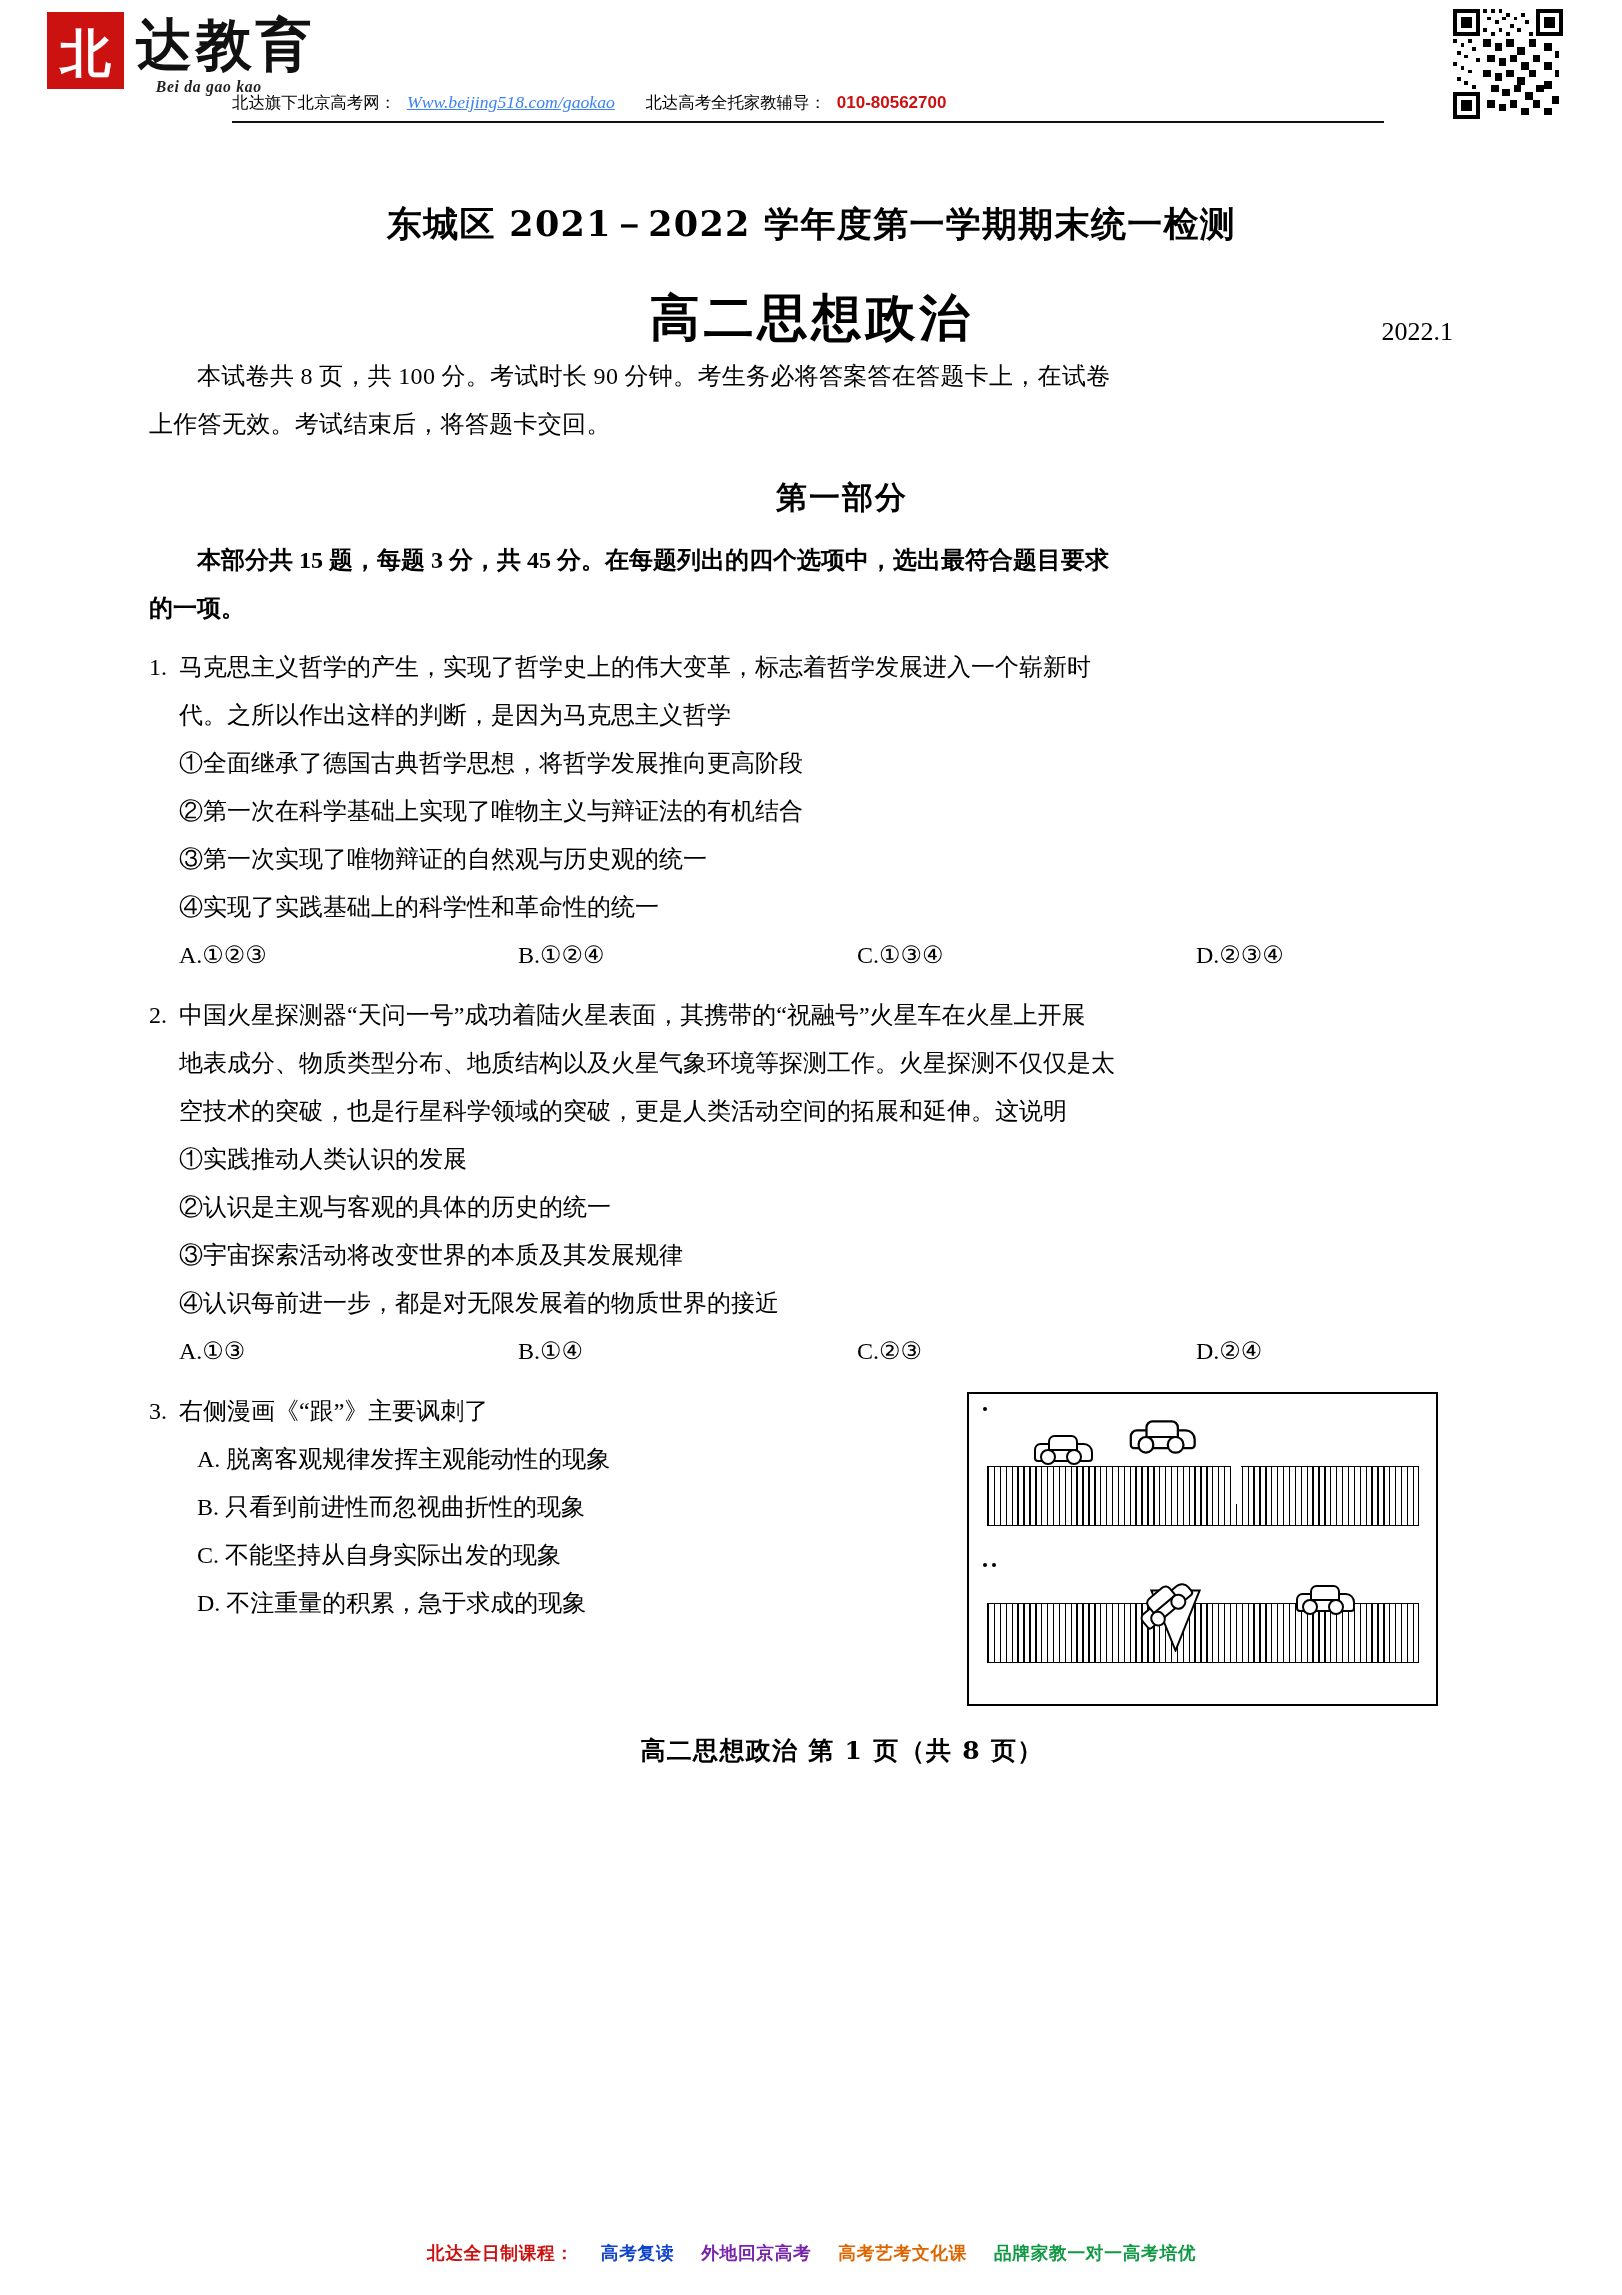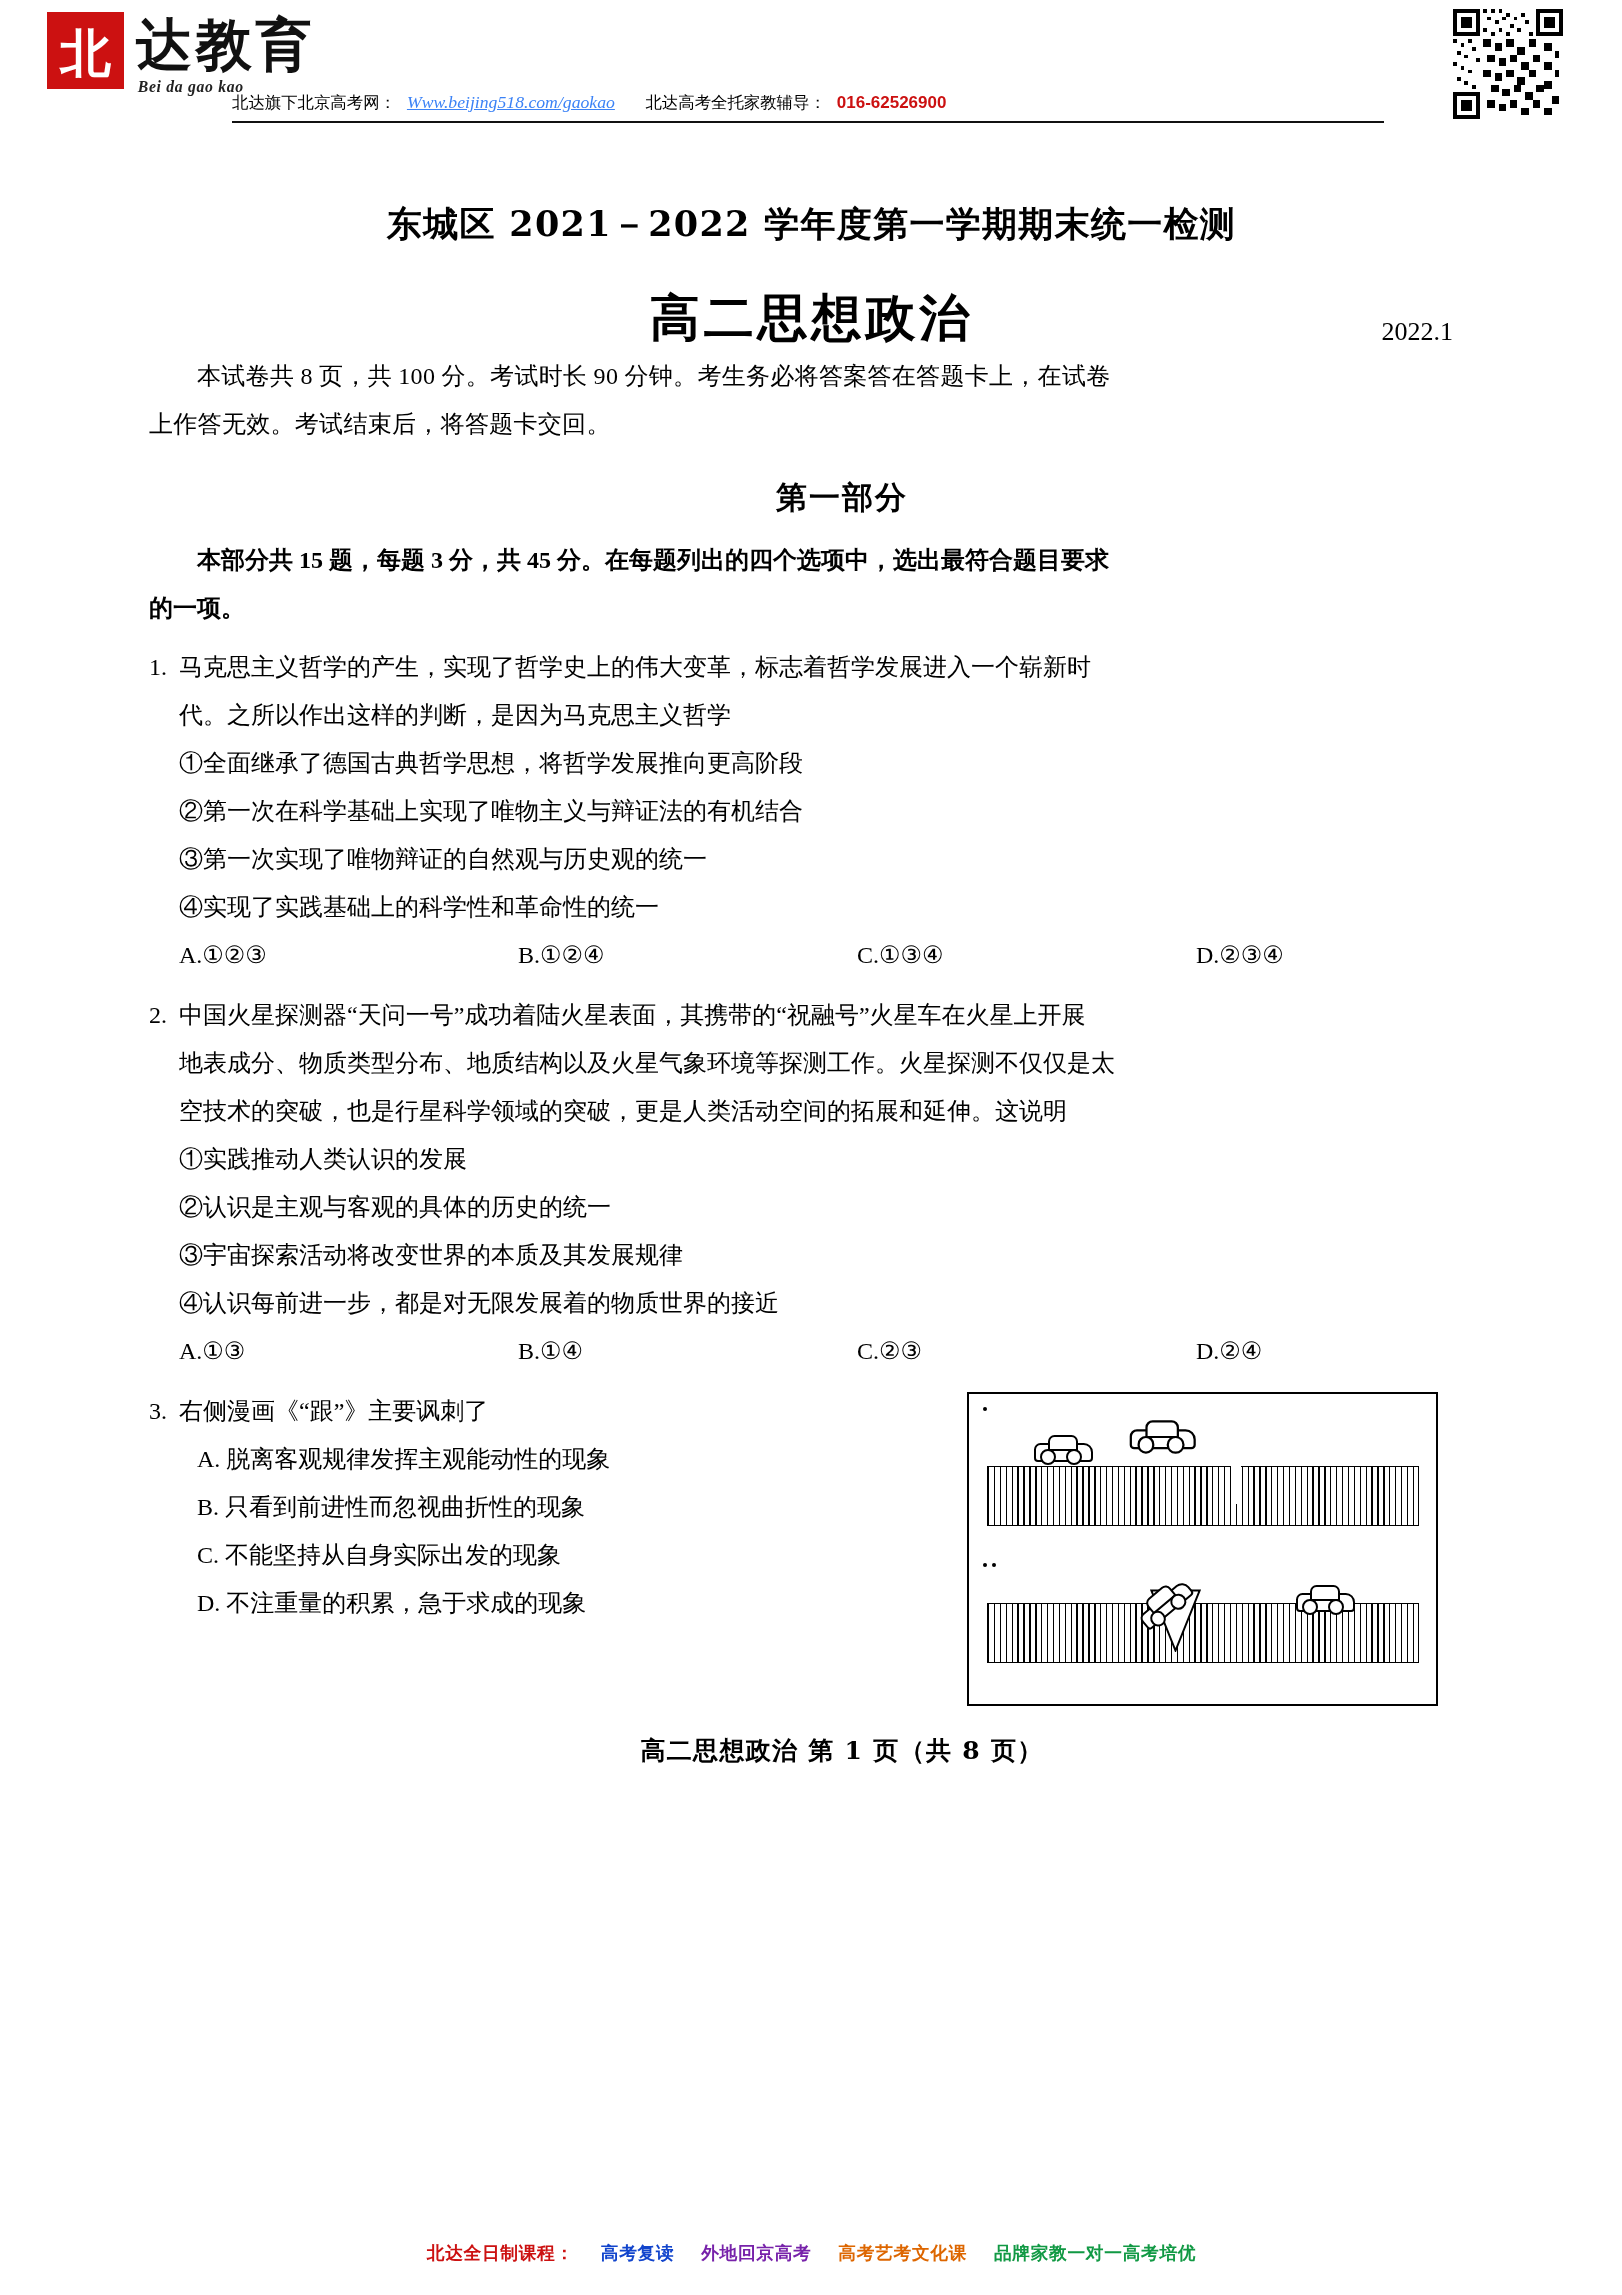--- a/index.html
+++ b/index.html
@@ -63,21 +63,21 @@
     letter-spacing: 3.9px;
   }
   .logo-py {
     font-family: "Liberation Serif", serif;
     font-weight: bold;
     font-style: italic;
     font-size: 15.7px;
     color: #222222;
     letter-spacing: 0.7px;
     margin-top: 2.6px;
-    margin-left: 2px;
+    margin-left: 20px;
   }
   .header-line-wrap {
     position: absolute;
     left: 232px;
     top: 92px;
     width: 1158px;
   }
   .header-links {
     font-family: "DejaVu Sans", sans-serif;
     font-size: 16.4px;
@@ -350,21 +350,21 @@
         <div class="logo-cn">达教育</div>
         <div class="logo-py">Bei da gao kao</div>
       </div>
     </div>
 
     <div class="header-line-wrap">
       <div class="header-links">
         <span class="lbl-red">北达旗下北京高考网：</span>
         <a class="site" href="#">Www.beijing518.com/gaokao</a>
         <span class="phone-lbl">北达高考全托家教辅导：</span>
-        <span class="phone-num">016-62526900</span>
+        <span class="phone-num">010-80562700</span>
       </div>
       <div class="header-rule"></div>
     </div>
 
     <svg class="qr" viewBox="0 0 29 29" shape-rendering="crispEdges">
       <rect width="29" height="29" fill="#fff"></rect>
       <g fill="#000">
         <rect x="0" y="0" width="7" height="1"></rect>
           <rect x="0" y="6" width="7" height="1"></rect>
         <rect x="0" y="0" width="1" height="7"></rect>

